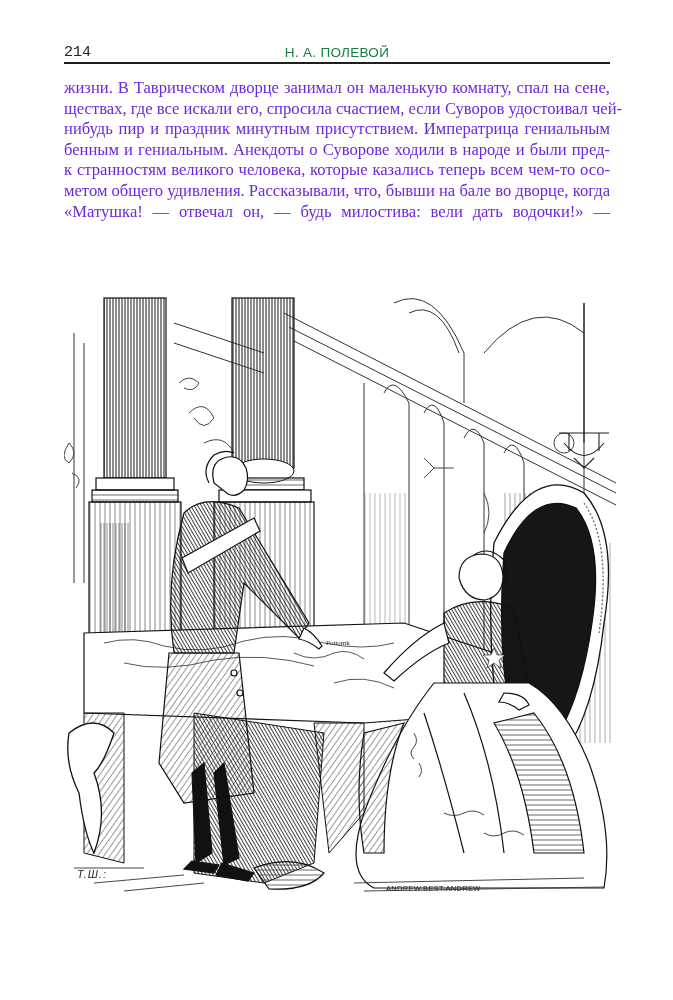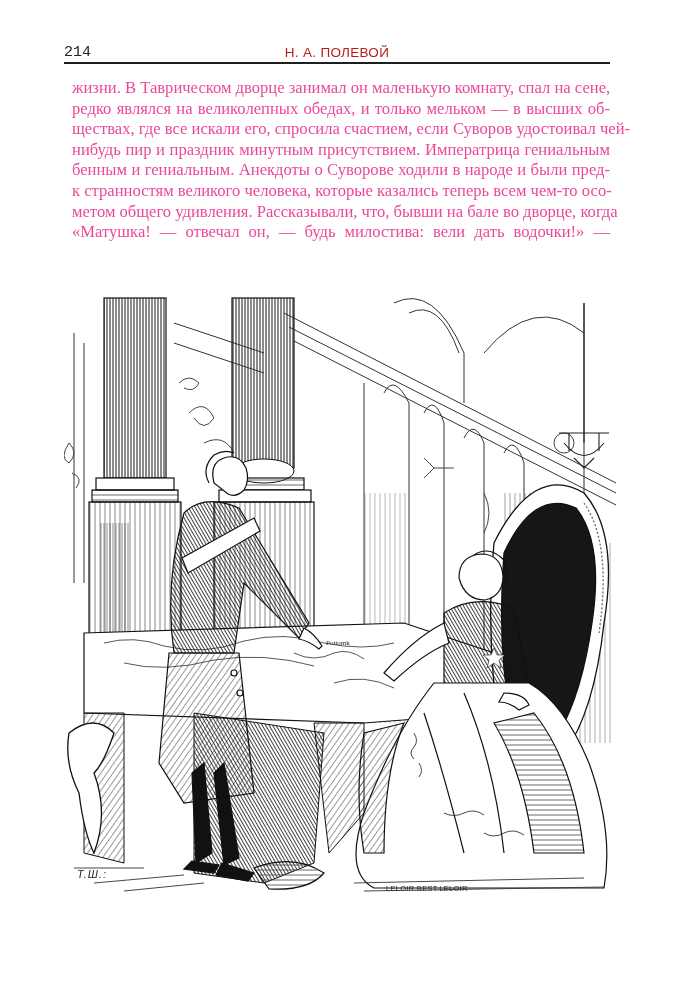--- a/index.html
+++ b/index.html
@@ -1,40 +1,39 @@
 <!DOCTYPE html>
 <html><head>
   <meta charset="utf-8">
   <style>
     html, body { margin: 0; padding: 0; background: #ffffff; }
     body { width: 673px; height: 1000px; position: relative; overflow: hidden; font-family: "DejaVu Serif", serif; color: #1a1a1a; }
     .running-head { position: absolute; left: 64px; top: 44px; width: 546px; height: 18px; }
     .page-number { position: absolute; left: 0; top: 0; font-family: Liberation Mono, monospace; font-size: 15px; color: #222; }
-    .running-title { position: absolute; left: 0; right: 0; top: 1px; text-align: center; font-family: "Liberation Sans", sans-serif; font-size: 13.5px; letter-spacing: 0.3px; color: #b91c1c; }
+    .running-title { position: absolute; left: 0; right: 0; top: 1px; text-align: center; font-family: "Liberation Sans", sans-serif; font-size: 13.5px; letter-spacing: 0.3px; color: #15803d; }
     .head-rule { position: absolute; left: 64px; top: 62px; width: 546px; height: 2px; background: #1e1e1e; }
     .body-text { position: absolute; left: 64px; top: 78px; width: 546px; }
-    .line { display: block; font-family: "Liberation Serif", serif; font-size: 16.6px; line-height: 20.6px; height: 20.6px; white-space: nowrap; text-align: justify; text-align-last: justify; color: #ec4899; margin-left: 8px; }
+    .line { display: block; font-family: "Liberation Serif", serif; font-size: 16.6px; line-height: 20.6px; height: 20.6px; white-space: nowrap; text-align: justify; text-align-last: justify; color: #6d28d9; }
     .illustration { position: absolute; left: 64px; top: 293px; width: 552px; height: 600px; }
     .illustration svg { width: 100%; height: 100%; display: block; }
     .sig { position: absolute; font-family: "Liberation Sans", sans-serif; color: #222; }
     .sig-left { left: 77px; top: 868px; font-size: 11px; font-style: italic; letter-spacing: 1px; }
     .sig-right { left: 386px; top: 884px; font-size: 7.5px; letter-spacing: 0.3px; }
   </style>
 </head>
 <body>
 
 <div class="running-head">
   <span class="page-number">214</span>
   <span class="running-title">Н. А. ПОЛЕВОЙ</span>
 </div>
 <div class="head-rule"></div>
 
 <div class="body-text">
   <span class="line">жизни. В Таврическом дворце занимал он маленькую комнату, спал на сене,</span>
-  <span class="line">редко являлся на великолепных обедах, и только мельком — в высших об-</span>
   <span class="line">ществах, где все искали его, спросила счастием, если Суворов удостоивал чей-</span>
   <span class="line">нибудь пир и праздник минутным присутствием. Императрица гениальным</span>
   <span class="line">бенным и гениальным. Анекдоты о Суворове ходили в народе и были пред-</span>
   <span class="line">к странностям великого человека, которые казались теперь всем чем-то осо-</span>
   <span class="line">метом общего удивления. Рассказывали, что, бывши на бале во дворце, когда</span>
   <span class="line">«Матушка! — отвечал он, — будь милостива: вели дать водочки!» —</span>
 </div>
 
 <div class="illustration">
   <svg viewBox="0 0 552 600" xmlns="http://www.w3.org/2000/svg">
@@ -190,13 +189,13 @@
       <line x1="60" y1="598" x2="140" y2="590"></line>
       <line x1="290" y1="590" x2="520" y2="585"></line>
       <line x1="300" y1="598" x2="540" y2="594"></line>
     </g>
 
     <path d="M190 575 Q230 560 260 580 Q245 598 205 596 Z" fill="url(#hlines)" stroke="#111" stroke-width="1.2"></path>
   </svg>
 </div>
 
 <span class="sig sig-left">Т.Ш.:</span>
-<span class="sig sig-right">LELOIR.BEST.LELOIR</span>
+<span class="sig sig-right">ANDREW.BEST.ANDREW</span>
 
 </body></html>

